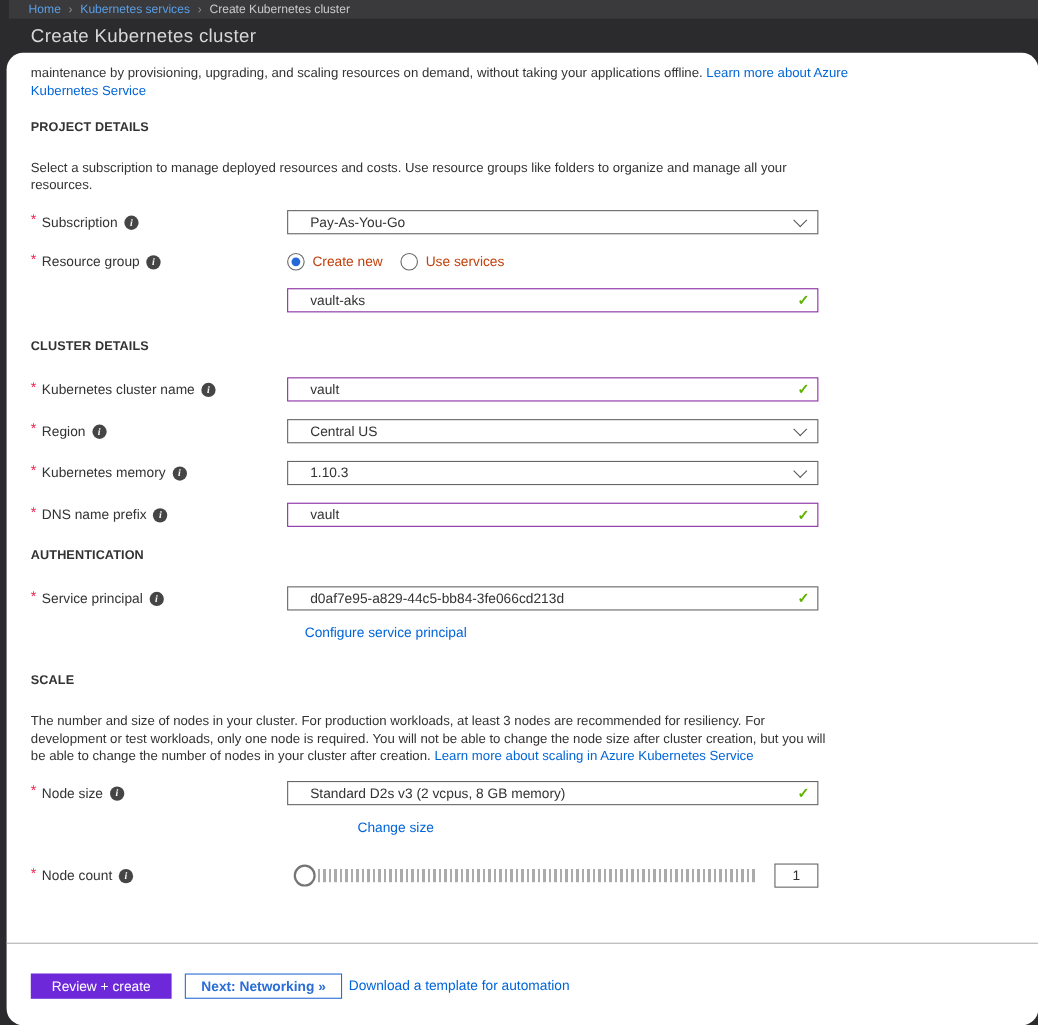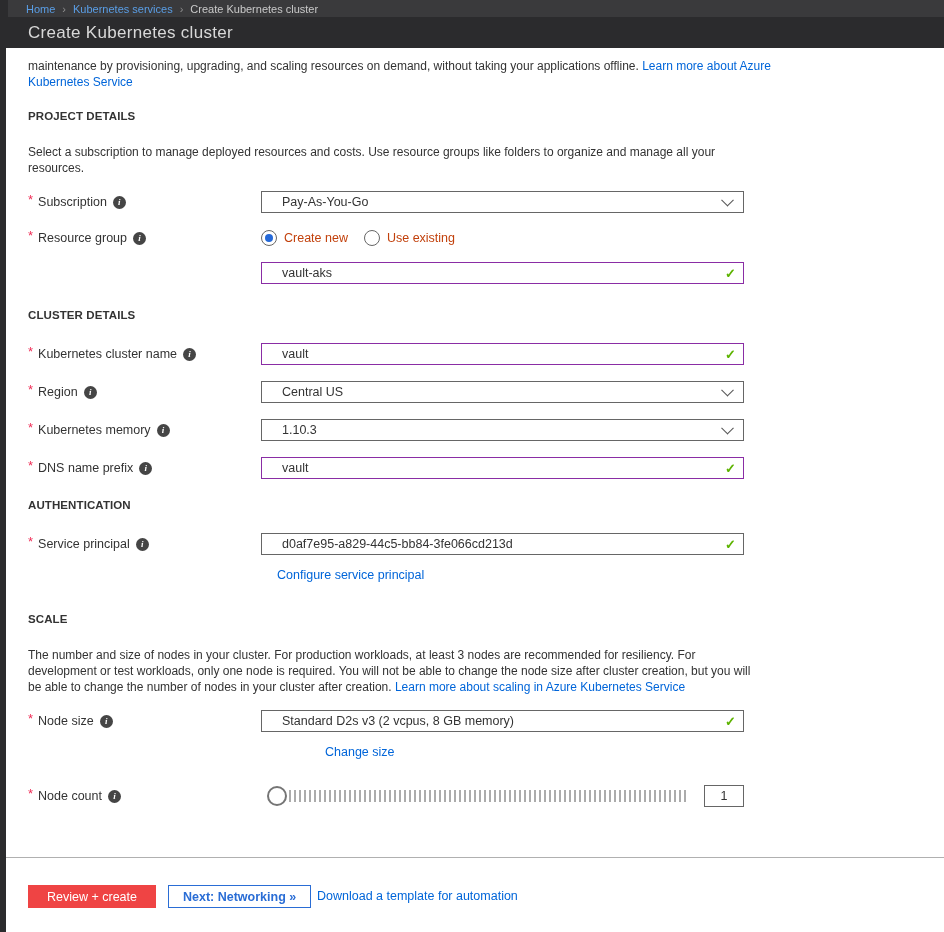--- a/index.html
+++ b/index.html
@@ -11,21 +11,21 @@
   
   .bc-bar { position:absolute; left:8px; top:0; right:0; height:17px; background:#3a3a3c;
             display:flex; align-items:center; padding-left:18px; font-size:11px; }
   .bc-link { color:#5a9ee6; cursor:pointer; }
   .bc-sep { color:#8f8f8f; margin:0 7px; font-size:11px; }
   .bc-current { color:#c9c9c9; }
   
   .blade-title { position:absolute; left:28px; top:17px; height:31px; display:flex; align-items:center;
                  color:#d8d8d8; font-size:17px; font-weight:400; letter-spacing:.3px; }
   
-  .panel { position:absolute; left:6px; top:48px; right:0; bottom:0; background:#ffffff; }
+  .panel { position:absolute; left:6px; top:48px; right:0; bottom:0; background:#ffffff;border-radius:15px; }
   .abs { position:absolute; left:22px; }
   .body-text { font-size:12px; color:#333; line-height:16px; }
   .link { color:#0065d9; cursor:pointer; text-decoration:none; }
   .section-h { font-size:11.5px; font-weight:700; color:#333; letter-spacing:.1px; }
   
   .form-row { position:absolute; left:22px; display:flex; align-items:center; height:22px; }
   .flabel { width:233px; display:flex; align-items:center; font-size:12.5px; color:#333; flex:0 0 233px; }
   .req { color:#ef2d56; margin-right:5px; font-size:13px; position:relative; top:-3px; }
   .lbl-text { margin-right:6px; white-space:nowrap; }
   .info-i { width:13px; height:13px; border-radius:50%; background:#454545; color:#fff; font-size:9px;
@@ -50,21 +50,21 @@
   
   .slider { display:flex; align-items:center; width:483px; }
   .sl-handle { width:20px; height:20px; border:2px solid #757575; border-radius:50%; background:#fff;
                box-sizing:border-box; margin-left:6px; flex:0 0 20px; cursor:pointer; }
   .sl-ribs { width:398px; height:12px; margin-left:2px;
              background:repeating-linear-gradient(to right, #ababab 0 2px, transparent 2px 5px); }
   .sl-num { margin-left:auto; width:40px; height:22px; border:1px solid #666; box-sizing:border-box;
             text-align:center; font-size:12.5px; color:#333; padding:0; }
   
   .divider { position:absolute; left:0; right:0; top:809px; height:1px; background:#b0b0b0; }
-  .btn-primary { position:absolute; left:22px; top:837px; height:23px; padding:0 19px; background:#ef4444;
+  .btn-primary { position:absolute; left:22px; top:837px; height:23px; padding:0 19px; background:#6d28d9;
                  color:#fff; font-size:12.5px; border:none; display:flex; align-items:center; cursor:pointer;
                  font-family:inherit; }
   .btn-secondary { position:absolute; left:162px; top:837px; height:23px; padding:0 14px; background:#fff;
                    color:#2a6dd5; font-size:12.5px; font-weight:700; border:1px solid #2a6dd5;
                    box-sizing:border-box; display:flex; align-items:center; cursor:pointer; font-family:inherit; }
   .footer-link { position:absolute; left:311px; top:841px; font-size:12.5px; }
 </style>
 </head>
 <body>
 
@@ -107,21 +107,21 @@
       <span class="lbl-text">Resource group</span>
       <span class="info-i">i</span>
     </div>
     <div class="ctrl radio-row">
       <span class="radio-opt">
         <span class="rc sel"></span>
         <span>Create new</span>
       </span>
       <span class="radio-opt">
         <span class="rc"></span>
-        <span>Use existing</span>
+        <span>Use services</span>
       </span>
     </div>
   </div>
 
   <div class="form-row" style="top:214px;">
     <div class="flabel"></div>
     <div class="ctrl">
       <div class="tb purple" style="cursor:text;">
         <input value="vault-aks" style="">
       </div>

